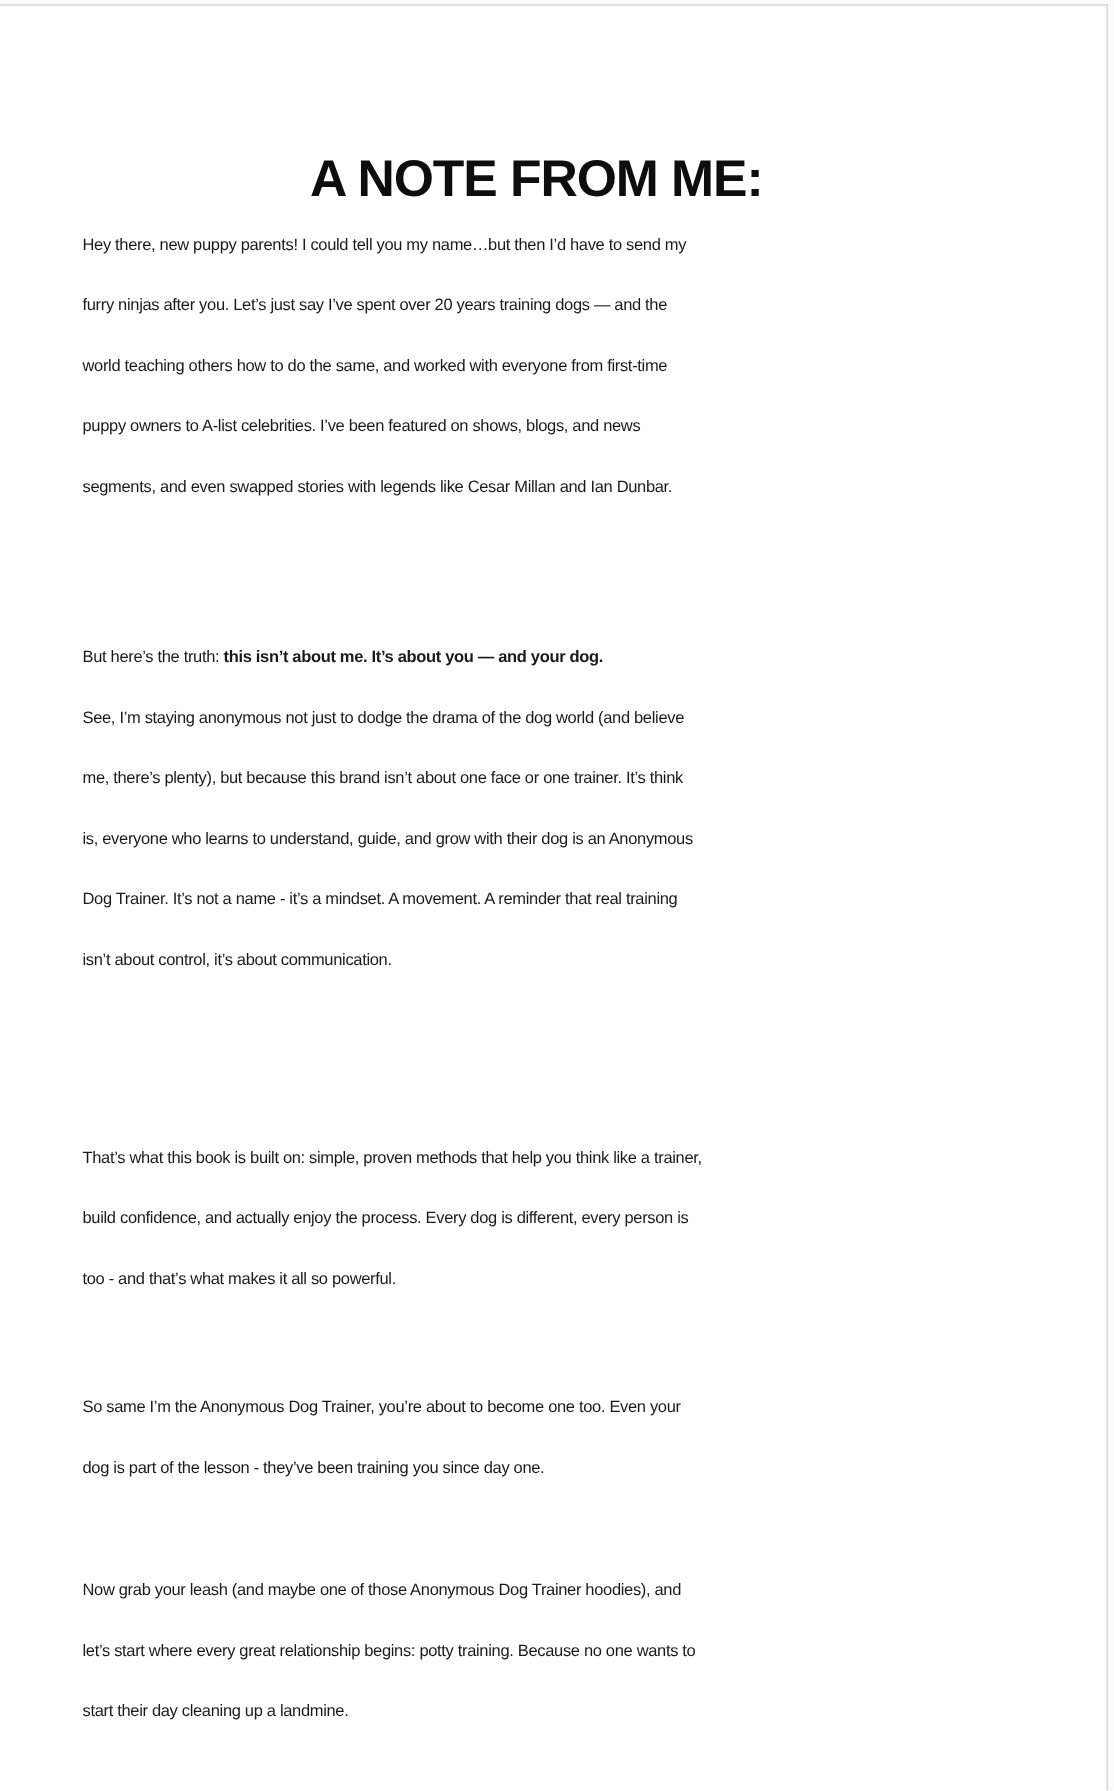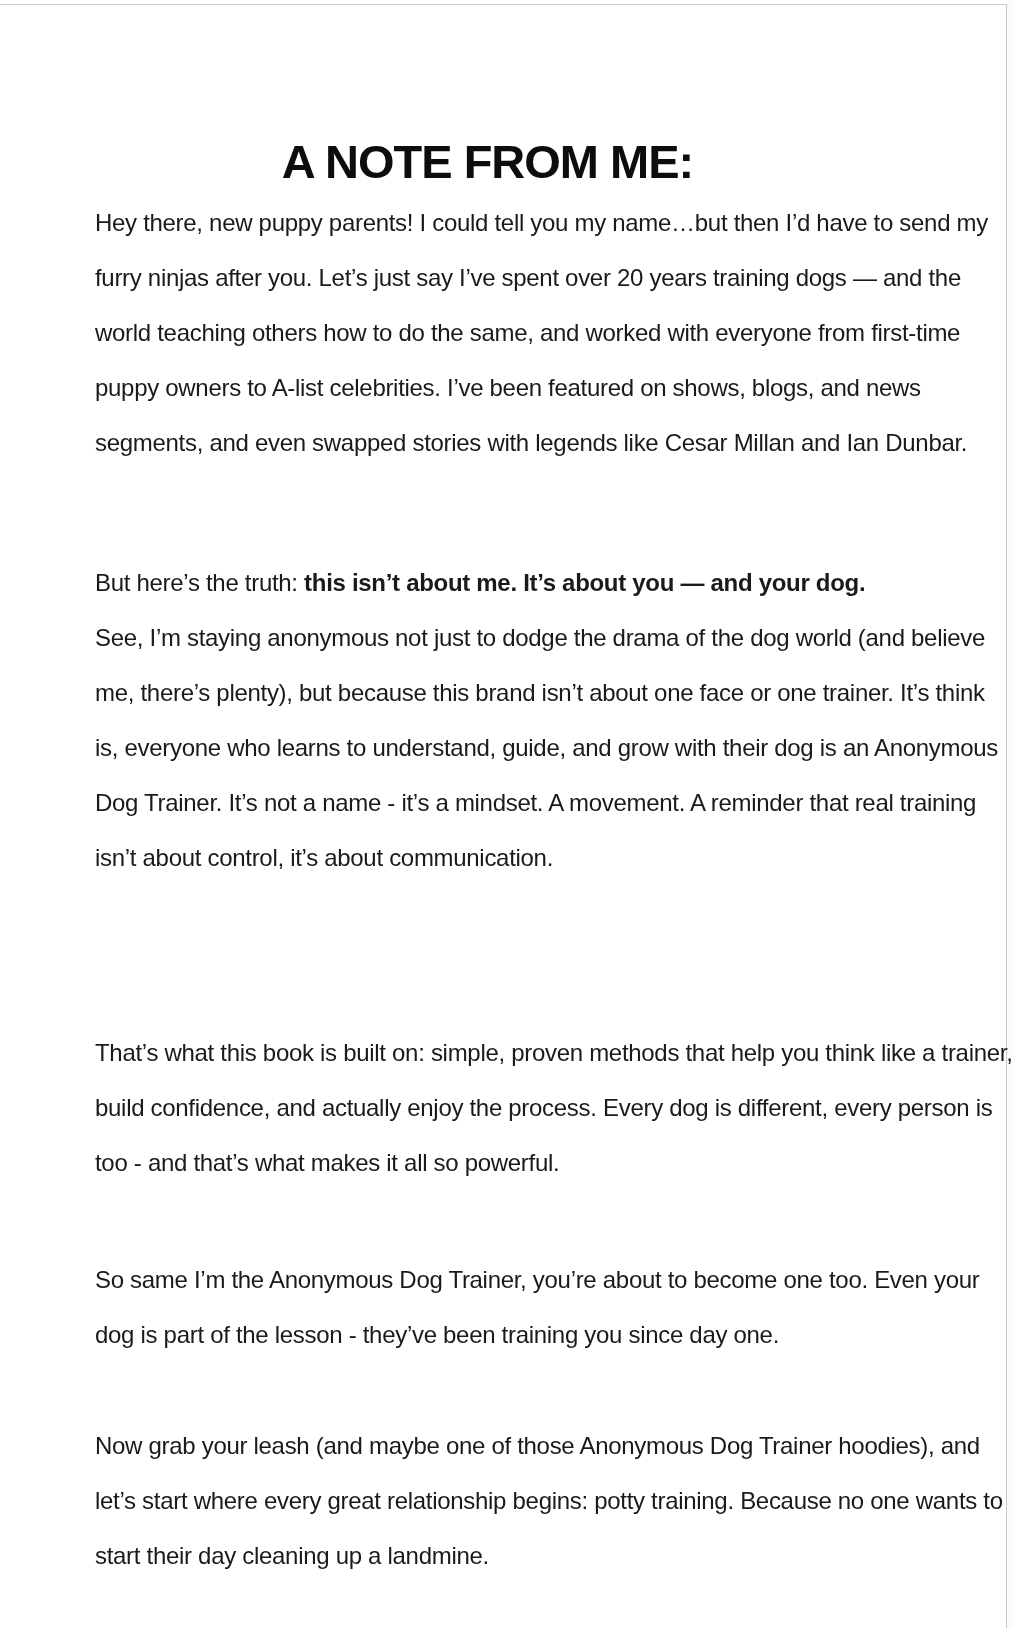--- a/index.html
+++ b/index.html
@@ -57,31 +57,30 @@
     color: #0d0d0d;
   }
   .para {
     position: absolute;
     left: 0;
     width: 860px;
   }
   .line {
     height: 55px;
     line-height: 55px;
-    font-size: 24px;
+    font-size: 15px;
     letter-spacing: -0.3px;
     white-space: pre;
     color: #1a1a1a;
-    margin-left: 20px;
   }
   .bold-seg {
     font-weight: 700;
   }
   .p1 { top: 195px; }
-  .p2 { top: 555px; }
+  .p2 { top: 570px; }
   .p3 { top: 1025px; }
   .p4 { top: 1252px; }
   .p5 { top: 1418px; }
 </style>
 </head>
 <body>
 
 <div class="outside-right"></div>
 <div class="page-border-top"></div>
 <div class="page-border-right"></div>

